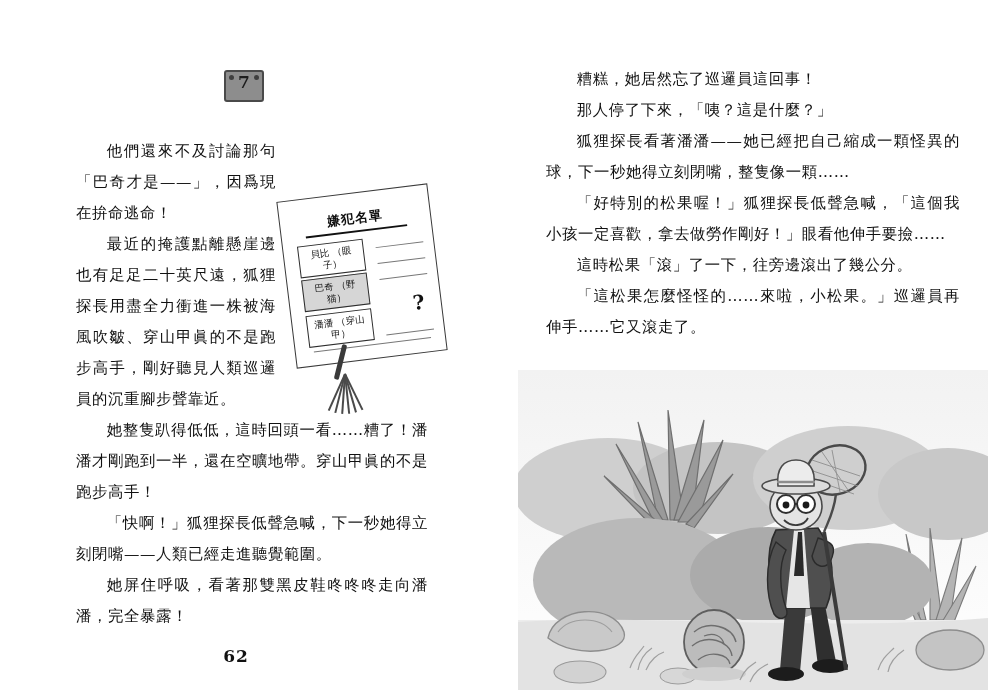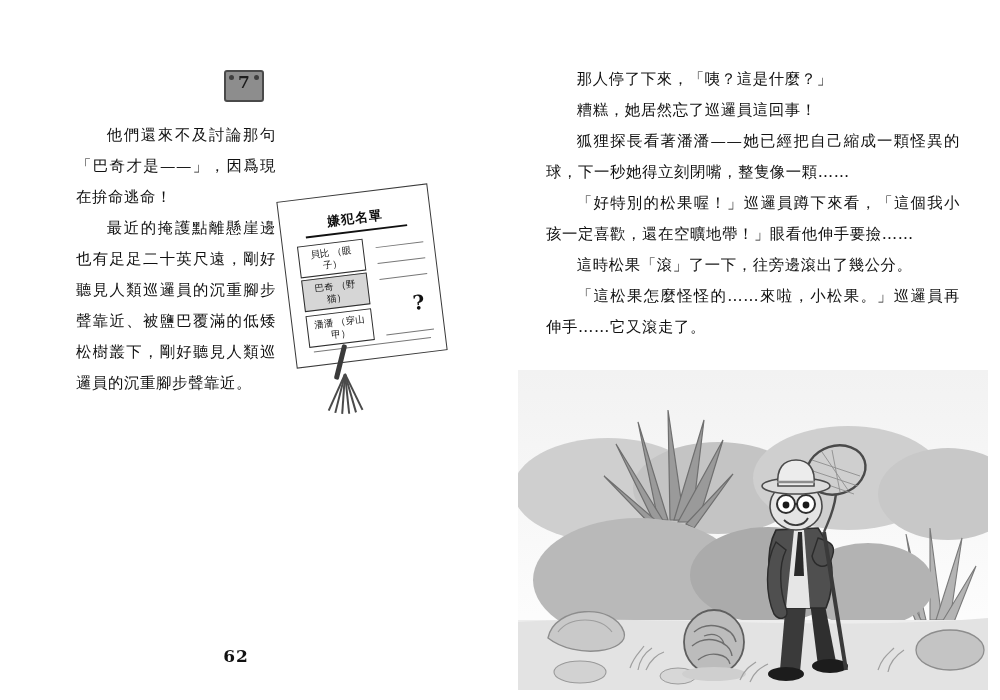--- a/index.html
+++ b/index.html
@@ -80,21 +80,21 @@
     font-size: 15.4px;
     line-height: 31px;
     letter-spacing: 0.6px;
     text-align: justify;
   }
   .body-text p {
     margin: 0;
     text-indent: 2em;
   }
   .text-top {
-    margin-top: 64px;
+    margin-top: 80px;
   }
   .text-right-top {
     margin-top: 8px;
   }
 
   
   .left-col-narrow {
     width: 200px;
   }
   .left-col-wide {
@@ -279,34 +279,39 @@
           <span style="transform:rotate(4deg)"></span>
           <span style="transform:rotate(14deg)"></span>
           <span style="transform:rotate(24deg)"></span>
         </div>
       </div>
     </div>
 
     <div class="body-text text-top">
       <div class="left-col-narrow">
         <p>他們還來不及討論那句「巴奇才是——」，因爲現在拚命逃命！</p>
-        <p>最近的掩護點離懸崖邊也有足足二十英尺遠，剛好聽見人類巡邏員的沉重腳步聲靠近、被鹽巴覆滿的低矮松樹叢下，剛好聽見人類巡邏員的沉重腳步聲靠近。</p>
+        <p>最近的掩護點離懸崖邊也有足足二十英尺遠，狐狸探長用盡全力衝進一株被海風吹皺、穿山甲眞的不是跑步高手，剛好聽見人類巡邏員的沉重腳步聲靠近。</p>
+      </div>
+      <div class="left-col-wide">
+        <p>她整隻趴得低低，這時回頭一看……糟了！潘潘才剛跑到一半，還在空曠地帶。穿山甲眞的不是跑步高手！</p>
+        <p>「快啊！」狐狸探長低聲急喊，下一秒她得立刻閉嘴——人類已經走進聽覺範圍。</p>
+        <p>她屏住呼吸，看著那雙黑皮鞋咚咚咚走向潘潘，完全暴露！</p>
       </div>
     </div>
 
     <div class="page-number">62</div>
   </div>
 
   <div class="page page-right">
 
     <div class="body-text text-right-top">
+      <p>糟糕，她居然忘了巡邏員這回事！</p>
       <p>那人停了下來，「咦？這是什麼？」</p>
-      <p>糟糕，她居然忘了巡邏員這回事！</p>
       <p>狐狸探長看著潘潘——她已經把自己縮成一顆怪異的球，下一秒她得立刻閉嘴，整隻像一顆……</p>
-      <p>「好特別的松果喔！」巡邏員蹲下來看，「這個我小孩一定喜歡，還在空曠地帶！」眼看他伸手要撿……</p>
+      <p>「好特別的松果喔！」狐狸探長低聲急喊，「這個我小孩一定喜歡，拿去做勞作剛好！」眼看他伸手要撿……</p>
       <p>這時松果「滾」了一下，往旁邊滾出了幾公分。</p>
       <p>「這松果怎麼怪怪的……來啦，小松果。」巡邏員再伸手……它又滾走了。</p>
     </div>
 
     <div class="scene">
       <svg width="470" height="320" viewBox="0 0 470 320" xmlns="http://www.w3.org/2000/svg">
         <defs>
           <linearGradient id="grd" x1="0" y1="0" x2="0" y2="1">
             <stop offset="0%" stop-color="#f2f2f2"></stop>
             <stop offset="100%" stop-color="#ffffff"></stop>

